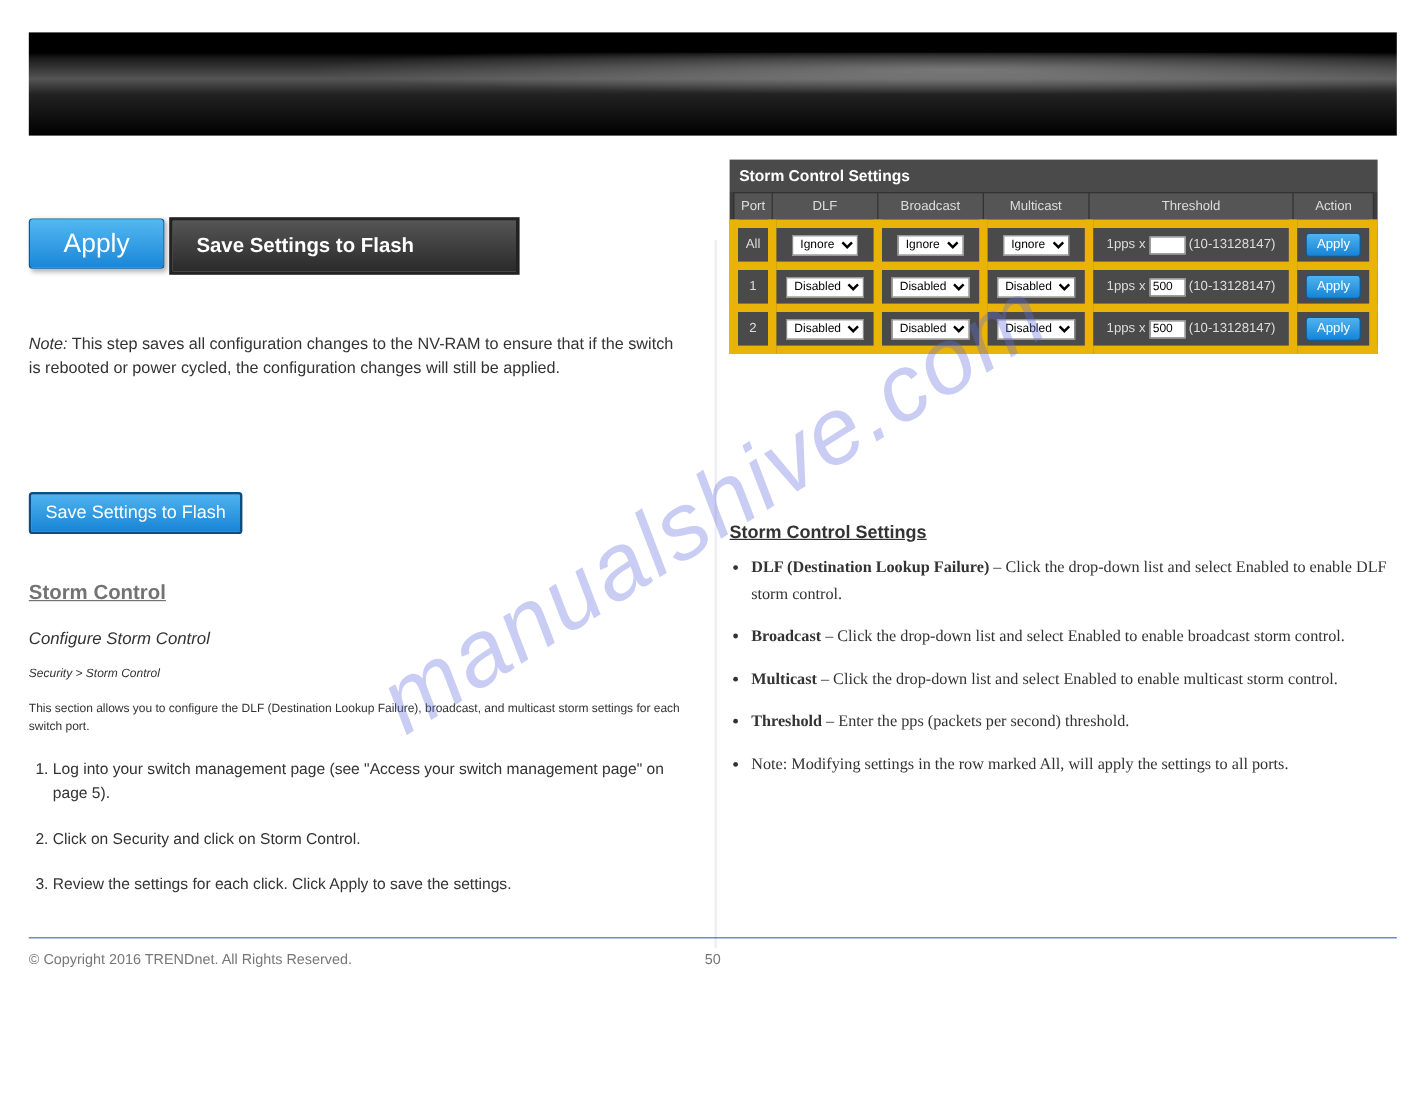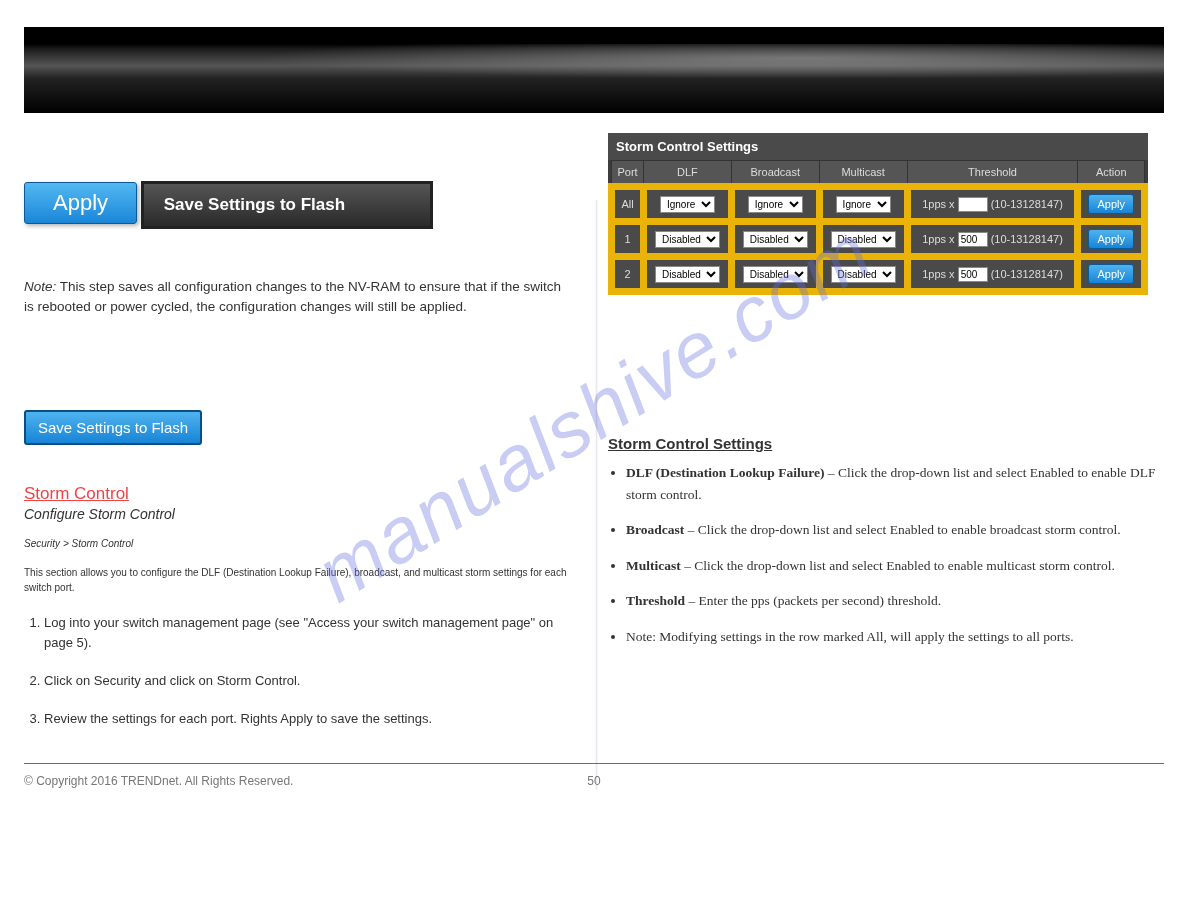--- a/index.html
+++ b/index.html
@@ -32,21 +32,21 @@
     padding: 7px 12px; margin-top: 92px;
   }
 
   .note { font-size: 13.5px; line-height: 1.5; margin-top: 48px; max-width: 540px; }
   .note .note-label { font-style: italic; }
 
   .two-col { display: flex; gap: 30px; margin-top: 20px; }
   .col-left { width: 554px; }
   .col-right { flex: 1; }
 
-  .sec-heading { font-size: 17px; font-weight: normal; color: #ef4444; text-decoration: underline; margin: 39px 0 2px; }
+  .sec-heading { font-size: 17px; font-weight: bold; color: #737373; text-decoration: underline; margin: 39px 0 20px; }
   .sec-sub { font-style: italic; font-size: 14px; margin-bottom: 14px; }
   .body-text { font-size: 10px; line-height: 1.5; margin: 14px 0; }
   .body-text i { font-style: italic; }
   .steps li { margin: 18px 0 6px 20px; font-size: 13px; line-height: 1.55; }
 
   .right-heading { font-size: 15px; font-weight: bold; text-decoration: underline; margin: 140px 0 10px; }
   .bullets { margin-left: 18px; font-family: Liberation Serif, serif; }
   .bullets li { font-size: 13.5px; line-height: 1.6; margin-bottom: 14px; }
   .bullets .label { font-weight: bold; }
 
@@ -94,21 +94,21 @@
       <button class="btn-save-flash-blue">Save Settings to Flash</button>
 
       <h3 class="sec-heading">Storm Control</h3>
       <div class="sec-sub">Configure Storm Control</div>
       <div class="body-text"><i>Security &gt; Storm Control</i></div>
       <p class="body-text">This section allows you to configure the DLF (Destination Lookup Failure), broadcast, and multicast storm settings for each switch port.</p>
 
       <ol class="steps">
         <li>Log into your switch management page (see "Access your switch management page" on page 5).</li>
         <li>Click on Security and click on Storm Control.</li>
-        <li>Review the settings for each port. Rights Apply to save the settings.</li>
+        <li>Review the settings for each click. Click Apply to save the settings.</li>
       </ol>
     </div>
 
     <div class="col-right">
       <table class="scs">
         <caption>Storm Control Settings</caption>
         <thead>
             <tr>
           <th>Port</th>
           <th>DLF</th>

